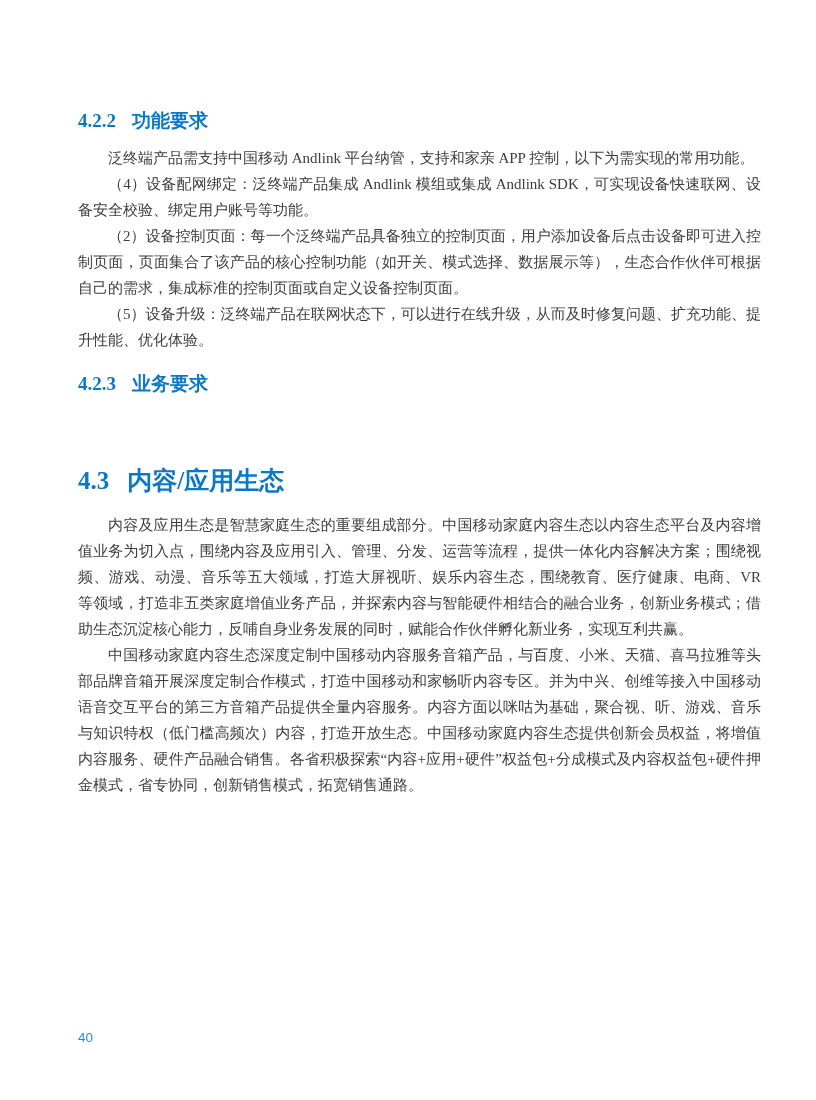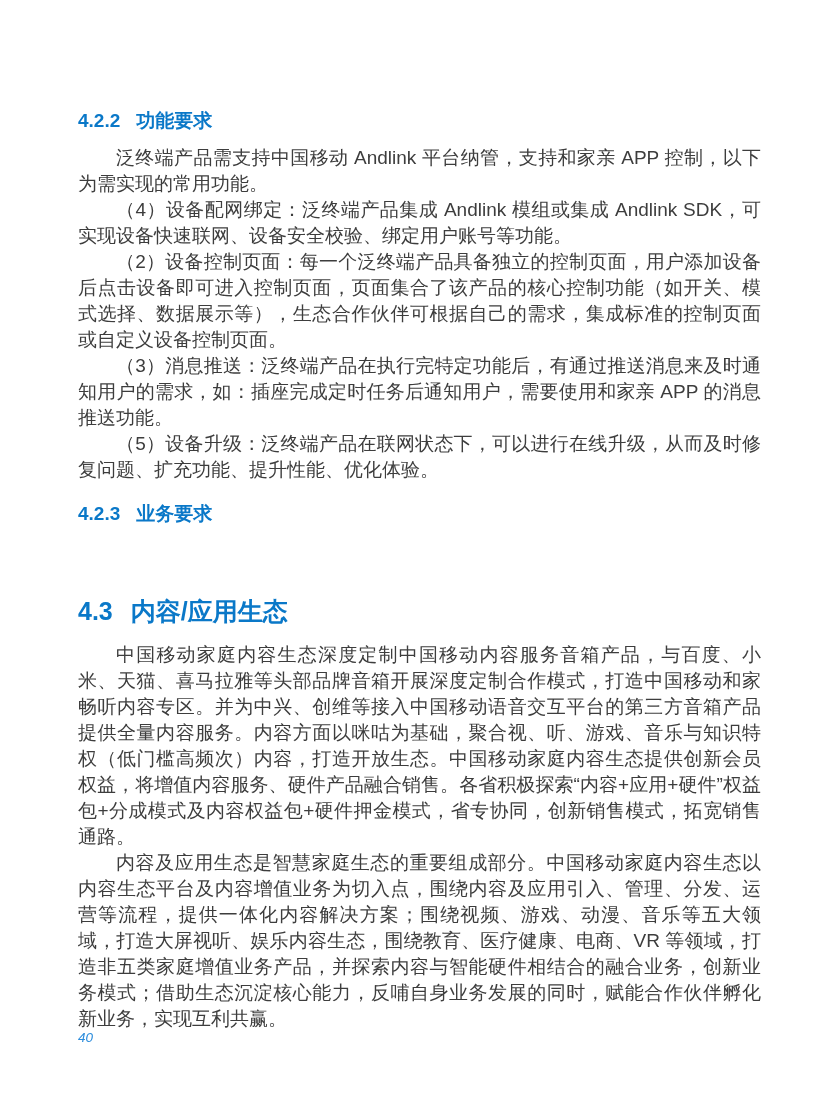--- a/index.html
+++ b/index.html
@@ -16,20 +16,21 @@
   }
   .page {
     position: relative;
     width: 816px;
     height: 1100px;
     background: #ffffff;
     overflow: hidden;
   }
   .content {
     padding: 0 55px 0 78px;
+    font-family: Liberation Serif, serif;
   }
   h2.sec, h3.sec {
     color: var(--heading-blue, #0a78c8);
     font-weight: bold;
     margin: 0;
     line-height: 1.15;
     letter-spacing: 0;
   }
   h3.sec {
     font-size: 19px;
@@ -42,58 +43,56 @@
     font-size: 25px;
     margin: 32px 0 17px 0;
   }
   .hnum {
     display: inline-block;
     margin-right: 16px;
   }
   h2.sec .hnum { margin-right: 18px; margin-top: 40px; }
   p.body {
     margin: 0;
-    font-size: 19px;
+    font-size: 15px;
     line-height: 26px;
     color: var(--body-text, #3d3d3d);
     text-align: justify;
     text-indent: 2em;
     word-break: break-all;
   }
   .pagenum {
     position: absolute;
     left: 78px;
     top: 1030px;
     font-size: 13.5px;
     color: var(--pagenum-blue, #2b8cdc);
-    font-style: italic;
   }
 </style>
 </head>
 <body>
 
 <div class="page">
   <main class="content">
 
     <h3 class="sec first">
       <span class="hnum">4.2.2</span><span class="htitle">功能要求</span>
     </h3>
     <p class="body">泛终端产品需支持中国移动 Andlink 平台纳管，支持和家亲 APP 控制，以下为需实现的常用功能。</p>
     <p class="body">（4）设备配网绑定：泛终端产品集成 Andlink 模组或集成 Andlink SDK，可实现设备快速联网、设备安全校验、绑定用户账号等功能。</p>
     <p class="body">（2）设备控制页面：每一个泛终端产品具备独立的控制页面，用户添加设备后点击设备即可进入控制页面，页面集合了该产品的核心控制功能（如开关、模式选择、数据展示等），生态合作伙伴可根据自己的需求，集成标准的控制页面或自定义设备控制页面。</p>
-    <p class="body">（3）消息推送：泛终端产品在执行完特定功能后，有通过推送消息来及时通知用户的需求，如：插座完成定时任务后通知用户，需要使用和家亲 APP 的消息推送功能。</p>
     <p class="body">（5）设备升级：泛终端产品在联网状态下，可以进行在线升级，从而及时修复问题、扩充功能、提升性能、优化体验。</p>
 
     <h3 class="sec">
       <span class="hnum">4.2.3</span><span class="htitle">业务要求</span>
     </h3>
 
 
     <h2 class="sec">
       <span class="hnum">4.3</span><span class="htitle">内容/应用生态</span>
     </h2>
+    <p class="body">内容及应用生态是智慧家庭生态的重要组成部分。中国移动家庭内容生态以内容生态平台及内容增值业务为切入点，围绕内容及应用引入、管理、分发、运营等流程，提供一体化内容解决方案；围绕视频、游戏、动漫、音乐等五大领域，打造大屏视听、娱乐内容生态，围绕教育、医疗健康、电商、VR 等领域，打造非五类家庭增值业务产品，并探索内容与智能硬件相结合的融合业务，创新业务模式；借助生态沉淀核心能力，反哺自身业务发展的同时，赋能合作伙伴孵化新业务，实现互利共赢。</p>
     <p class="body">中国移动家庭内容生态深度定制中国移动内容服务音箱产品，与百度、小米、天猫、喜马拉雅等头部品牌音箱开展深度定制合作模式，打造中国移动和家畅听内容专区。并为中兴、创维等接入中国移动语音交互平台的第三方音箱产品提供全量内容服务。内容方面以咪咕为基础，聚合视、听、游戏、音乐与知识特权（低门槛高频次）内容，打造开放生态。中国移动家庭内容生态提供创新会员权益，将增值内容服务、硬件产品融合销售。各省积极探索“内容+应用+硬件”权益包+分成模式及内容权益包+硬件押金模式，省专协同，创新销售模式，拓宽销售通路。</p>
-    <p class="body">内容及应用生态是智慧家庭生态的重要组成部分。中国移动家庭内容生态以内容生态平台及内容增值业务为切入点，围绕内容及应用引入、管理、分发、运营等流程，提供一体化内容解决方案；围绕视频、游戏、动漫、音乐等五大领域，打造大屏视听、娱乐内容生态，围绕教育、医疗健康、电商、VR 等领域，打造非五类家庭增值业务产品，并探索内容与智能硬件相结合的融合业务，创新业务模式；借助生态沉淀核心能力，反哺自身业务发展的同时，赋能合作伙伴孵化新业务，实现互利共赢。</p>
 
   </main>
 
   <div class="pagenum">40</div>
 </div>
 
 </body></html>

